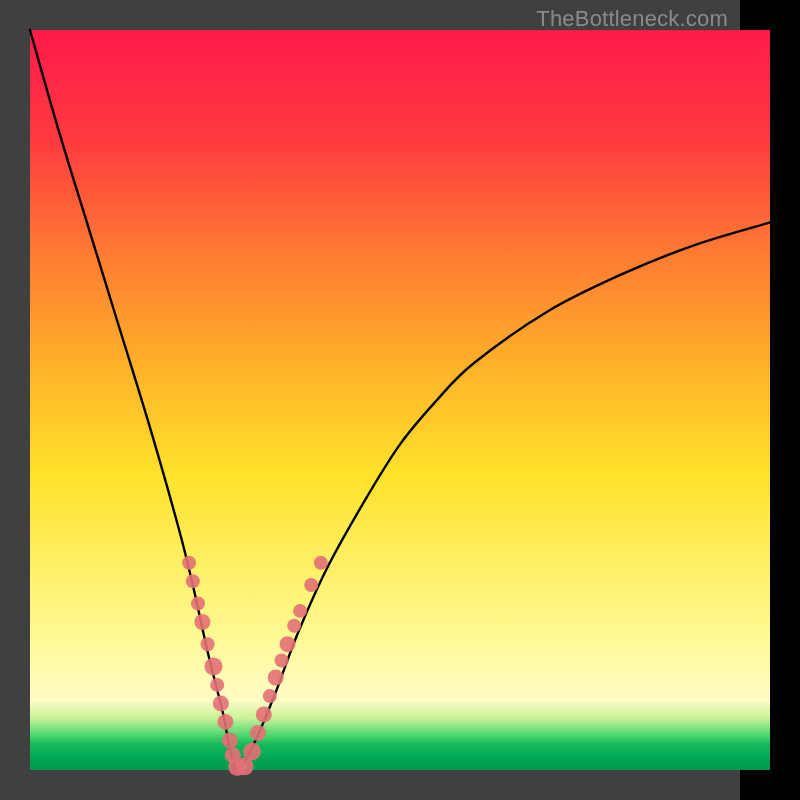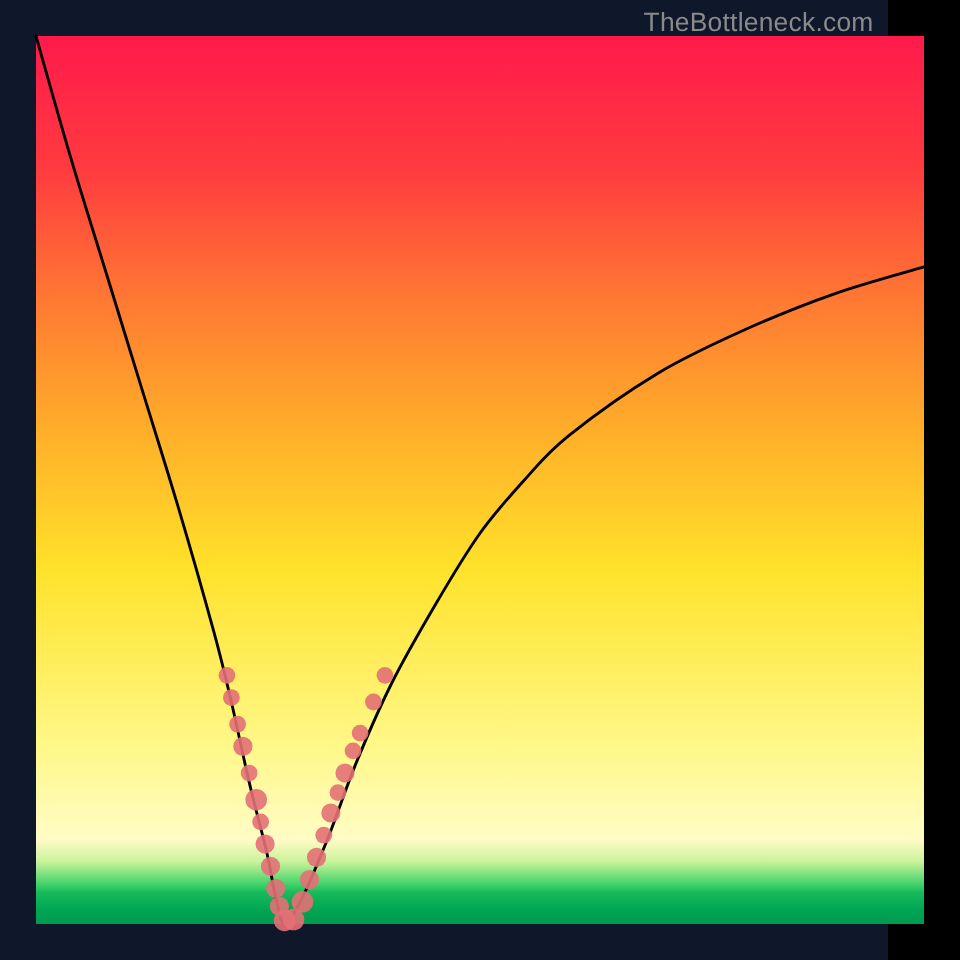--- a/index.html
+++ b/index.html
@@ -8,21 +8,21 @@
     width: 800px;
     height: 800px;
     overflow: hidden;
     background: #000;
     font-family: Arial, Helvetica, sans-serif;
   }
   .frame {
     position: relative;
     width: 740px;
     height: 800px;
-    background: #0f172a;
+    background: #404040;
   }
   .plot-area {
     position: absolute;
     left: 30px;
     top: 30px;
     width: 740px;
     height: 740px;
     
   }
   .watermark {

